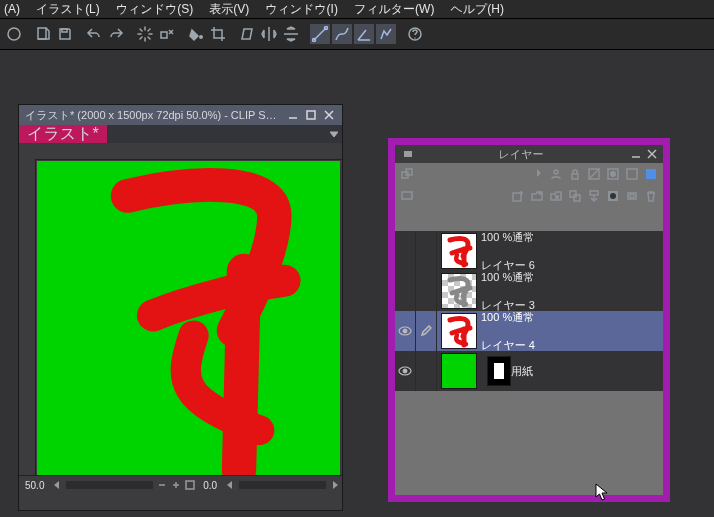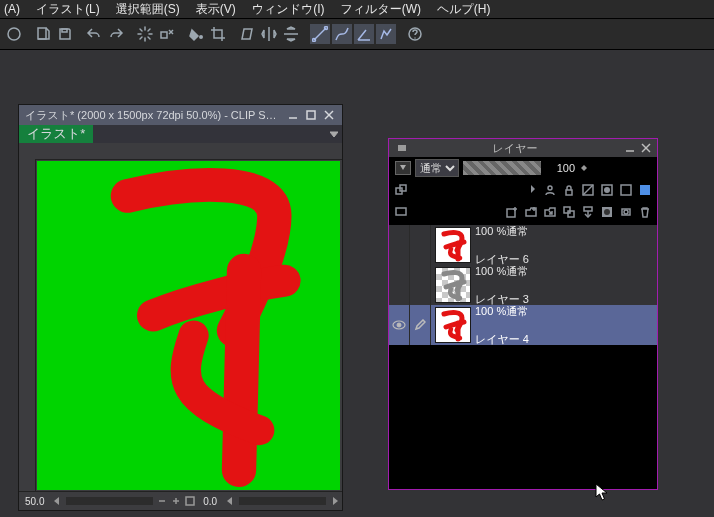--- a/index.html
+++ b/index.html
@@ -11,34 +11,34 @@
   .tbtn.active { background:#474c57; }
   .tbtn.active svg { stroke:#a6b9e6; }
   .sep { width:5px; height:20px; position:relative; }
   .workspace { position:absolute; left:0; right:0; top:49px; bottom:0; }
   .canvas-window { position:absolute; left:18px; top:55px; width:323px; height:405px; background:#3c3c3f; border:1px solid #181818; }
   .cw-titlebar { height:20px; background:#555a6a; display:flex; align-items:center; padding:0 6px; color:#d6d8dc; font-size:11px; }
   .cw-titlebar .title-text { flex:1; white-space:nowrap; overflow:hidden; text-overflow:ellipsis; }
   .cw-titlebar .winbtn { width:14px; height:14px; margin-left:4px; display:flex; align-items:center; justify-content:center; }
   .cw-titlebar .winbtn svg { width:10px; height:10px; stroke:#d6d8dc; fill:none; stroke-width:1.5; }
   .cw-tabbar { height:18px; background:#33333a; display:flex; align-items:flex-end; }
-  .cw-tab { height:18px; background:#15803d; color:#d6d8dc; padding:2px 8px; font-size:13px; display:flex; align-items:center; gap:4px; box-sizing:border-box; }
+  .cw-tab { height:18px; background:#be185d; color:#d6d8dc; padding:2px 8px; font-size:16px; display:flex; align-items:center; gap:4px; box-sizing:border-box; }
   .cw-tabdrop { width:16px; height:18px; display:flex; align-items:center; justify-content:center; margin-left:auto; }
   .cw-tabdrop svg{ width:8px;height:8px; stroke:#aaa; fill:#aaa; }
   .cw-canvas-wrap { position:absolute; left:0; right:0; top:38px; bottom:18px; background:#3c3c3f; }
   .ruler-v { position:absolute; left:0; top:16px; bottom:0; width:16px; background:#3c3c3f; border-right:1px solid #222; }
   .ruler-h { position:absolute; left:16px; right:0; top:0; height:16px; background:#3c3c3f; border-bottom:1px solid #222; }
   .canvas { position:absolute; left:18px; right:2px; top:18px; bottom:2px; background:#00d400; }
   .canvas svg { width:100%; height:100%; }
-  .cw-status { position:absolute; left:0; right:0; bottom:0; height:18px; background:#3c3c3f; display:flex; align-items:center; font-size:10px; border-top:1px solid #222; }
+  .cw-status { position:absolute; left:0; right:0; bottom:16px; height:18px; background:#3c3c3f; display:flex; align-items:center; font-size:10px; border-top:1px solid #222; }
   .cw-status .txt { padding:0 6px; color:#e0e0e0; }
   .cw-status .sicon { width:14px; height:14px; display:flex; align-items:center; justify-content:center; }
   .cw-status .sicon svg { width:10px; height:10px; stroke:#999; fill:none; stroke-width:1.5; }
   .cw-status .scroll { flex:1; height:8px; background:#2c2c2c; margin:0 2px; }
-  .layer-panel { position:absolute; left:388px; top:89px; width:268px; height:350px; background:#000000; border:1px solid #a21caf; }
+  .layer-panel { position:absolute; left:388px; top:89px; width:268px; height:350px; background:#737373; border:7px solid #a21caf; }
   .lp-titlebar { height:18px; background:#3c3c3f; display:flex; align-items:center; padding:0 4px; }
   .lp-titlebar .lp-title { flex:1; text-align:center; font-size:11px; color:#bdbdbd; }
   .lp-titlebar .winbtn { width:14px; height:14px; margin-left:2px; display:flex; align-items:center; justify-content:center; }
   .lp-titlebar .winbtn svg { width:10px; height:10px; stroke:#bdbdbd; fill:none; stroke-width:1.5; }
   .lp-row { height:22px; display:flex; align-items:center; padding:0 6px; gap:4px; }
   .lp-row .swatch { width:14px; height:12px; border:1px solid #666; background:#333; display:flex; align-items:center; justify-content:center; }
   .lp-row .swatch svg{ width:6px;height:6px; fill:#aaa; stroke:none;}
   .lp-row select.mode { flex:0 0 auto; background:#3c3c44; color:#ddd; border:1px solid #555; height:18px; font-size:11px; }
   .lp-row .opacity-bar { width:78px; height:14px; background:repeating-linear-gradient(45deg,#888,#888 4px,#666 4px,#666 8px); }
   .lp-row .opacity-num { width:26px; text-align:right; color:#e0e0e0; padding-left:4px; }
@@ -68,21 +68,21 @@
   .layer .mask { width:22px; height:28px; margin-left:6px; border:1px solid #1a1a1a; background:#000; position:relative; }
   .layer .mask::after { content:""; position:absolute; inset:6px; background:#fff; }
   .cursor { position:absolute; width:14px; height:18px; pointer-events:none; z-index:100; }
 </style>
 </head>
 <body>
 
 <div class="menubar">
   <span>(A)</span>
   <span>イラスト(L)</span>
-  <span>選択範囲(S)</span>
+  <span>ウィンドウ(S)</span>
   <span>表示(V)</span>
   <span>ウィンドウ(I)</span>
   <span>フィルター(W)</span>
   <span>ヘルプ(H)</span>
 </div>
 
 <div class="toolbar">
   <div class="tbtn">
       <svg viewBox="0 0 16 16">
         <circle cx="8" cy="8" r="6"></circle>
@@ -293,38 +293,20 @@
           </svg>
         </div>
       <div class="winbtn">
           <svg viewBox="0 0 10 10">
             <line x1="1" y1="1" x2="9" y2="9"></line>
             <line x1="9" y1="1" x2="1" y2="9"></line>
           </svg>
         </div>
     </div>
 
-    <div class="lp-row">
-      <div class="swatch">
-          <svg viewBox="0 0 6 6">
-            <polygon points="0,0 6,0 3,5"></polygon>
-          </svg>
-        </div>
-      <select class="mode"><option>通常</option></select>
-      <div class="opacity-bar"></div>
-      <span class="opacity-num">100</span>
-      <div class="opacity-spins">
-        <svg viewBox="0 0 6 3" width="6" height="3">
-            <polygon points="0,3 6,3 3,0" fill="#999"></polygon>
-          </svg>
-        <svg viewBox="0 0 6 3" width="6" height="3">
-            <polygon points="0,0 6,0 3,3" fill="#999"></polygon>
-          </svg>
-      </div>
-    </div>
 
     <div class="lp-row2">
       <div class="sbtn" style="margin-right:auto">
           <svg viewBox="0 0 12 12">
             <rect x="1" y="4" width="6" height="6"></rect>
             <rect x="5" y="1" width="6" height="6"></rect>
           </svg>
         </div>
       <div class="sbtn">
           <svg viewBox="0 0 12 12">
@@ -472,19 +454,33 @@
               <path d="M8 6c7-2 18-3 18 4 0 5-4 10-5 12" stroke="#e31313" stroke-width="5" fill="none" stroke-linecap="round"></path>
               <path d="M10 19c6-2 13-4 18-5" stroke="#e31313" stroke-width="5" fill="none" stroke-linecap="round"></path>
               <path d="M22 15v16" stroke="#e31313" stroke-width="5" fill="none" stroke-linecap="round"></path>
               <path d="M15 21c-2 5-1 7 9 9" stroke="#e31313" stroke-width="4.5" fill="none" stroke-linecap="round"></path>
             </svg></div>
           <div class="labels">
             <div class="op">100 %通常</div>
             <div class="nm">レイヤー 4</div>
           </div>
         </div>
+        <div class="layer">
+          <div class="viscol">
+            <svg viewBox="0 0 14 14">
+              <ellipse cx="7" cy="7" rx="6" ry="4" fill="none" stroke="#bbb" stroke-width="1.2"></ellipse>
+              <circle cx="7" cy="7" r="2" fill="#bbb"></circle>
+            </svg>
+          </div>
+          <div class="editcol"></div>
+          <div class="thumb green"></div>
+          <div class="mask"></div>
+          <div class="labels">
+            <div class="nm">用紙</div>
+          </div>
+        </div>
       </div>
   </div>
 </div>
 
 <svg class="cursor" id="cursor" viewBox="0 0 14 18" style="left: 595px; top: 483px;">
     <path d="M1 1 L1 14 L4.5 11 L7 17 L9.5 16 L7 10 L12 10 Z" fill="#fff" stroke="#000" stroke-width="1"></path>
   </svg>
 
 </body></html>

